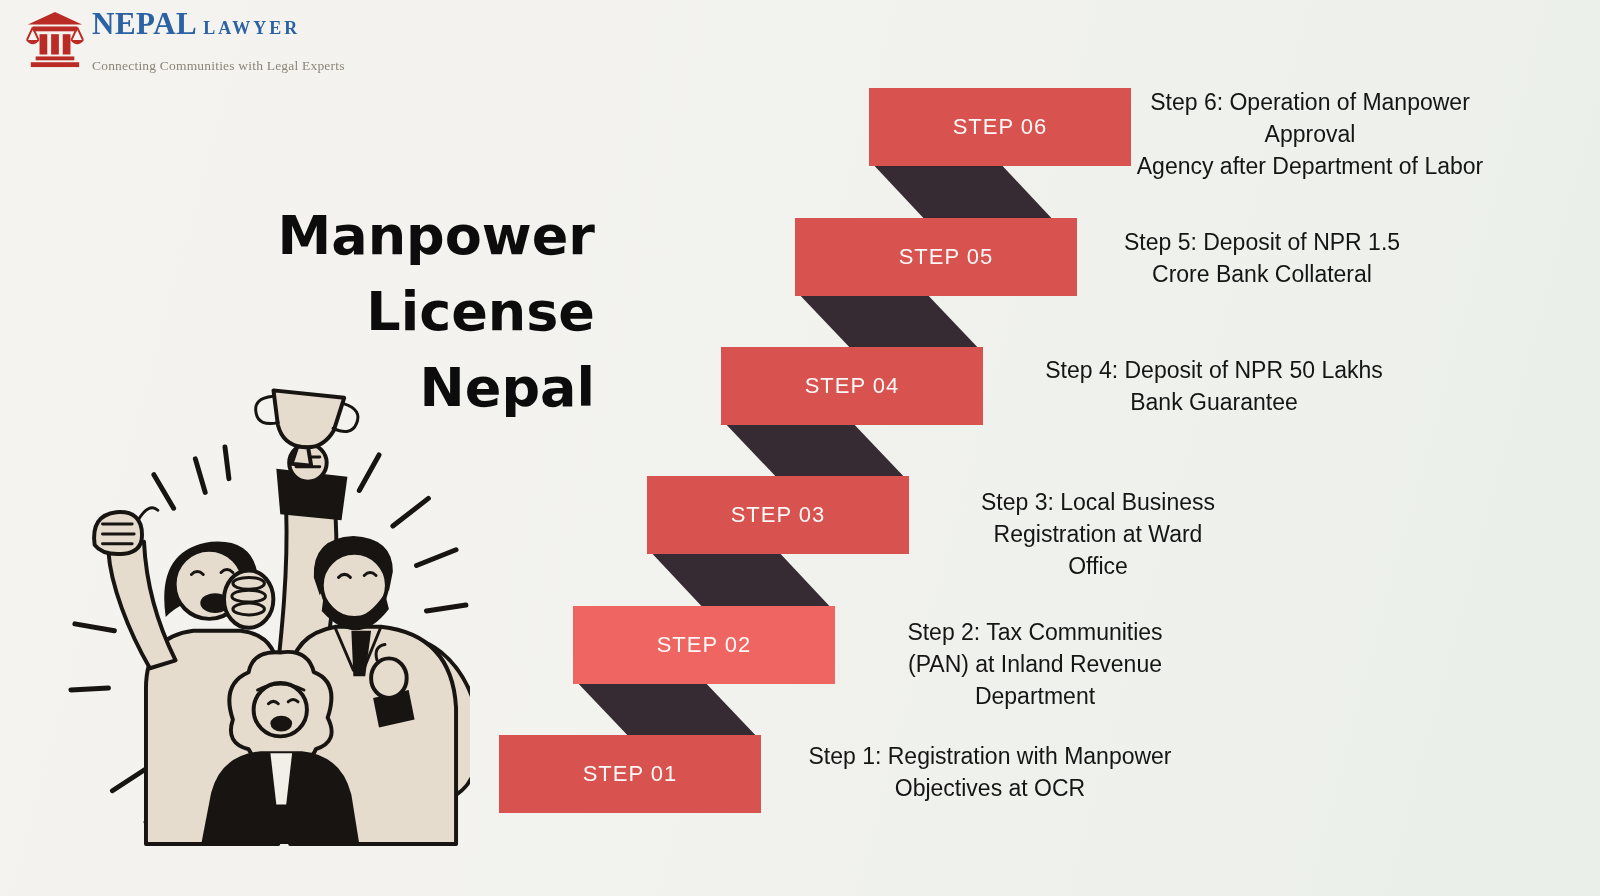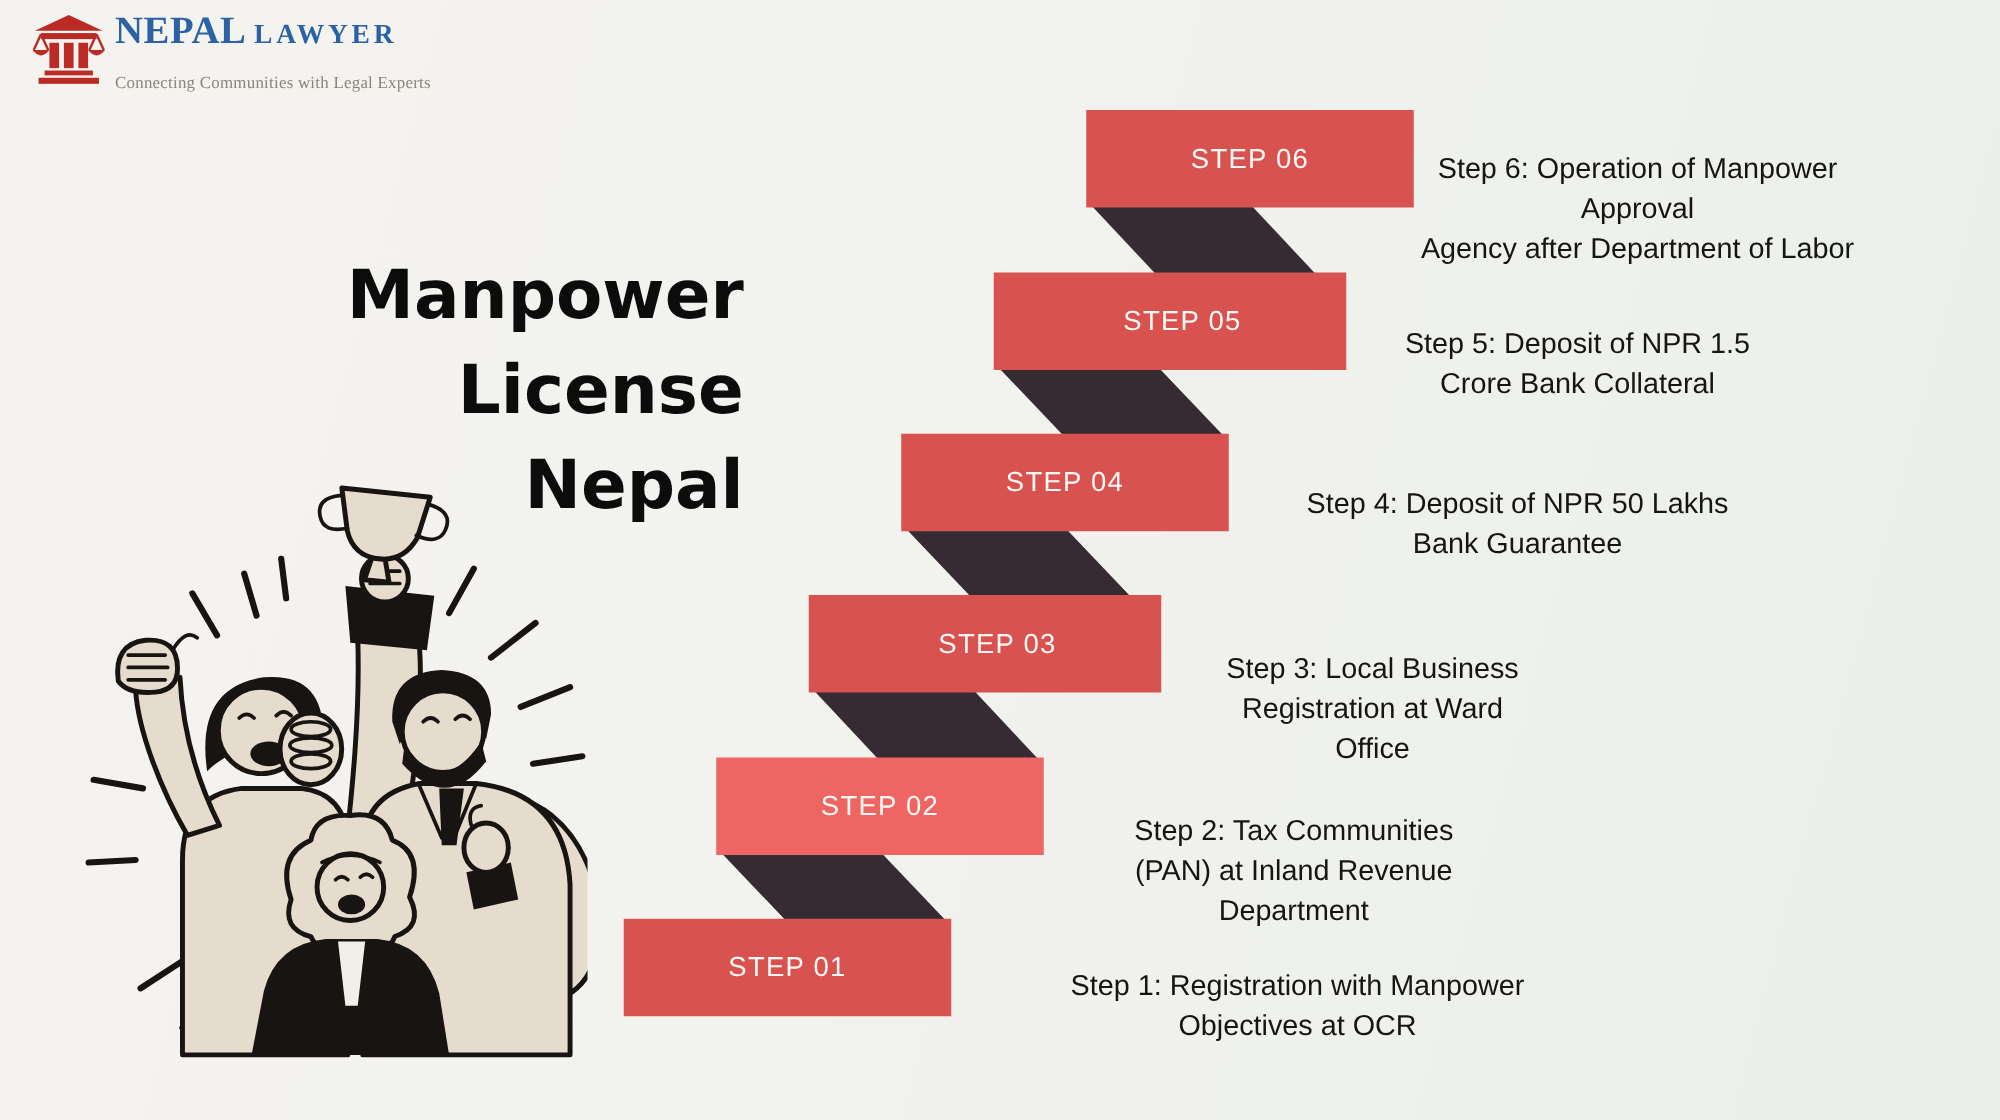--- a/index.html
+++ b/index.html
@@ -7,46 +7,46 @@
     position:relative;width:1600px;height:896px;overflow:hidden;
     background:linear-gradient(105deg,#f5f3ef 0%,#f2f2ee 45%,#eaefe9 100%);
     font-family:"Liberation Sans",sans-serif;
   }
   
   .logo{position:absolute;left:26px;top:8px;display:flex;align-items:center;gap:8px;}
   .logo-icon{width:58px;height:60px;flex:0 0 auto;}
   .logo-text{display:flex;flex-direction:column;line-height:1;}
   .logo-name{font-family:"Liberation Serif",serif;font-weight:bold;color:var(--brand-blue,#2a62a4);white-space:nowrap;}
   .logo-name .nm1{font-size:31px;letter-spacing:.5px;}
-  .logo-name .nm2{font-size:22px;letter-spacing:3px;margin-left:6px;}
+  .logo-name .nm2{font-size:18px;letter-spacing:3px;margin-left:6px;}
   .logo-tagline{font-family:"Liberation Serif",serif;font-size:13.5px;color:var(--tagline-gray,#8b8478);margin-top:20px;letter-spacing:.2px;}
   
   .title{
     position:absolute;left:95px;top:198px;width:500px;text-align:right;
     font-family:"DejaVu Sans","Liberation Sans",sans-serif;
     font-weight:700;font-size:54px;line-height:76px;color:#0c0c0c;letter-spacing:0px;
   }
   
   .stairs-svg{position:absolute;left:0;top:0;width:1600px;height:896px;}
   .step-box{
     position:absolute;width:262px;height:78px;
     display:flex;align-items:center;justify-content:center;
     background:var(--step-red,#d8534f);
   }
   .step-label{
     color:#fdf9f6;font-size:22px;font-weight:400;letter-spacing:1px;
     font-family:"Liberation Sans",sans-serif;
   }
-  .s1{left:499px;top:735px;} .s2{left:573px;top:606px;} .s3{left:647px;top:476px;padding-left:20px;}
+  .s1{left:499px;top:735px;} .s2{left:573px;top:606px;} .s3{left:647px;top:476px;}
   .s4{left:721px;top:347px;} .s5{left:795px;top:218px;} .s6{left:869px;top:88px;}
   .step-desc{
     position:absolute;text-align:center;color:#151515;
-    font-size:23px;line-height:32px;font-family:"Liberation Sans",sans-serif;margin-top:32px;
-  }
-  .d1{left:828px;top:740px;width:420px;}
+    font-size:23px;line-height:32px;font-family:"Liberation Sans",sans-serif;
+  }
+  .d1{left:780px;top:740px;width:420px;}
   .d2{left:855px;top:616px;width:360px;}
   .d3{left:918px;top:486px;width:360px;}
   .d4{left:1030px;top:354px;width:368px;}
   .d5{left:1082px;top:226px;width:360px;}
   .d6{left:1120px;top:86px;width:380px;}
   
   .illus{position:absolute;left:55px;top:372px;width:415px;height:474px;}
   .ln{stroke:#171411;stroke-width:5;stroke-linecap:round;fill:none;}
   .bg{fill:#e6dccd;stroke:#171411;stroke-width:4;stroke-linejoin:round;}
   .dk{fill:#171411;stroke:none;}

